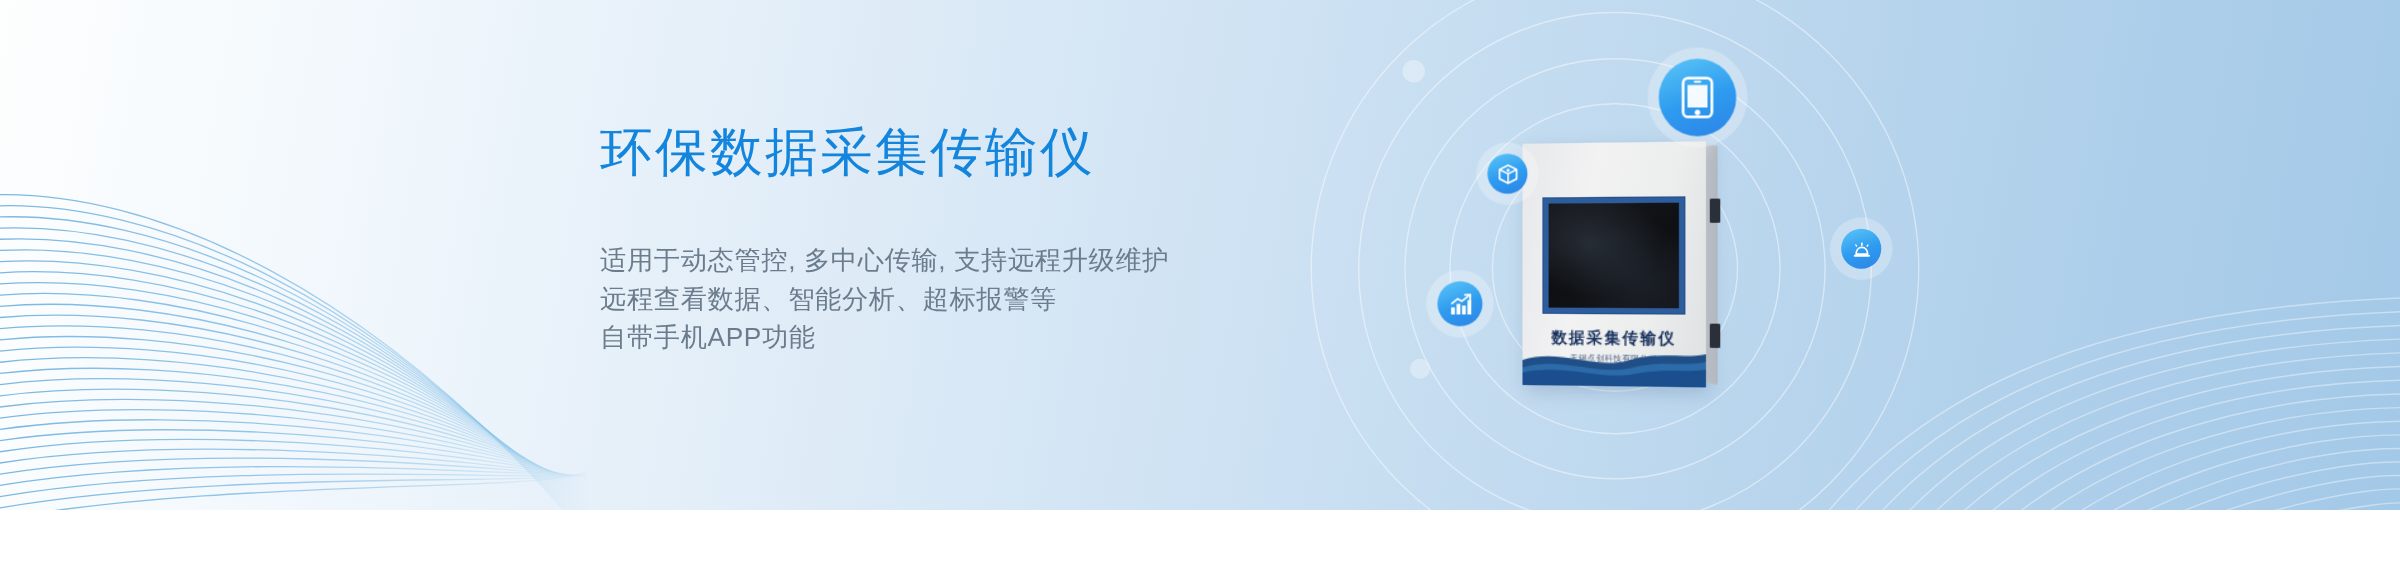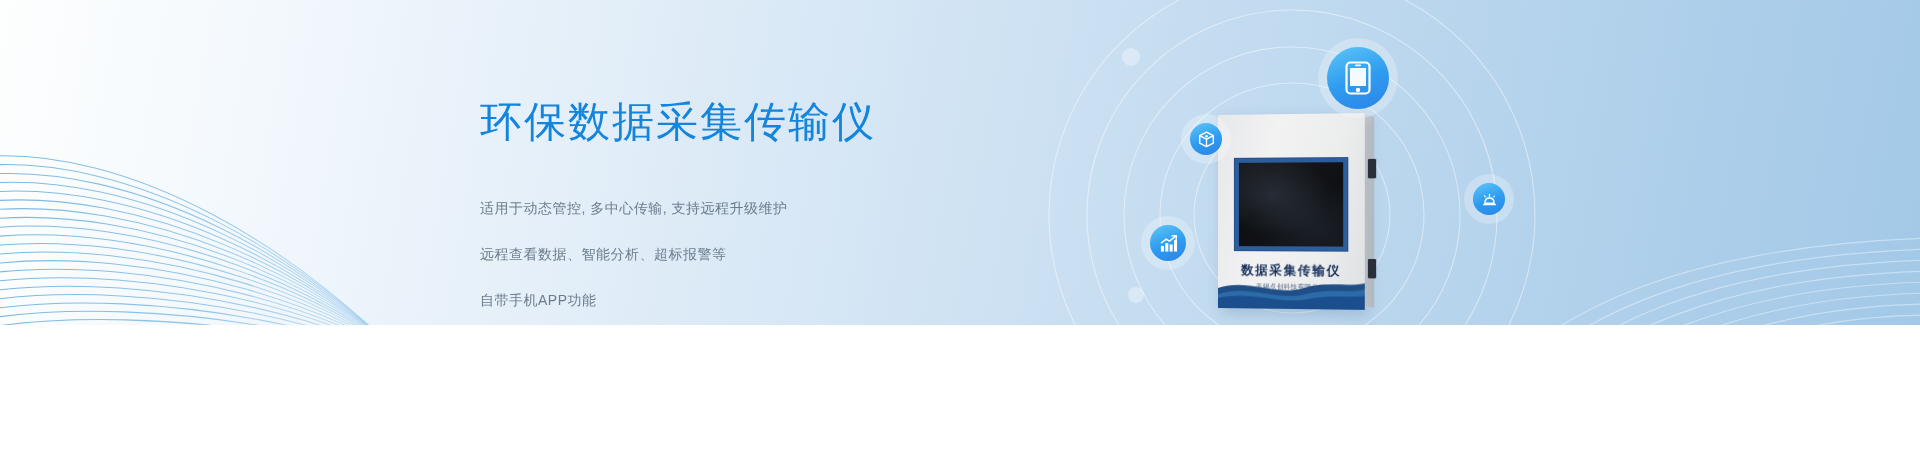--- a/index.html
+++ b/index.html
@@ -8,21 +8,21 @@
     padding: 0;
     background: #ffffff;
   }
   body {
     font-family: "Liberation Sans", "DejaVu Sans", sans-serif;
   }
 
   .banner {
     position: relative;
     width: 1920px;
-    height: 325px;
+    height: 408px;
     overflow: hidden;
     background: linear-gradient(100deg,
         #fdfefe 0%,
         #f4f9fd 12%,
         #e6f0f9 28%,
         #d5e6f5 45%,
         #c4dcf0 62%,
         #b5d3ec 78%,
         #a9cce9 92%,
         #a3c9e8 100%);
@@ -53,26 +53,25 @@
     font-weight: 400;
     margin: 0;
     white-space: nowrap;
   }
   .sublist {
     margin: 44px 0 0 0;
     padding: 0;
     list-style: none;
   }
   .sublist li {
-    font-size: 14px;
+    font-size: 21px;
     line-height: 31px;
     letter-spacing: 0.5px;
     color: #6c7c8c;
     white-space: nowrap;
-    margin-top: 15px;
   }
 
   
   .device-stage {
     position: absolute;
     left: 1150px;
     top: 0;
     width: 500px;
     height: 450px;
   }

